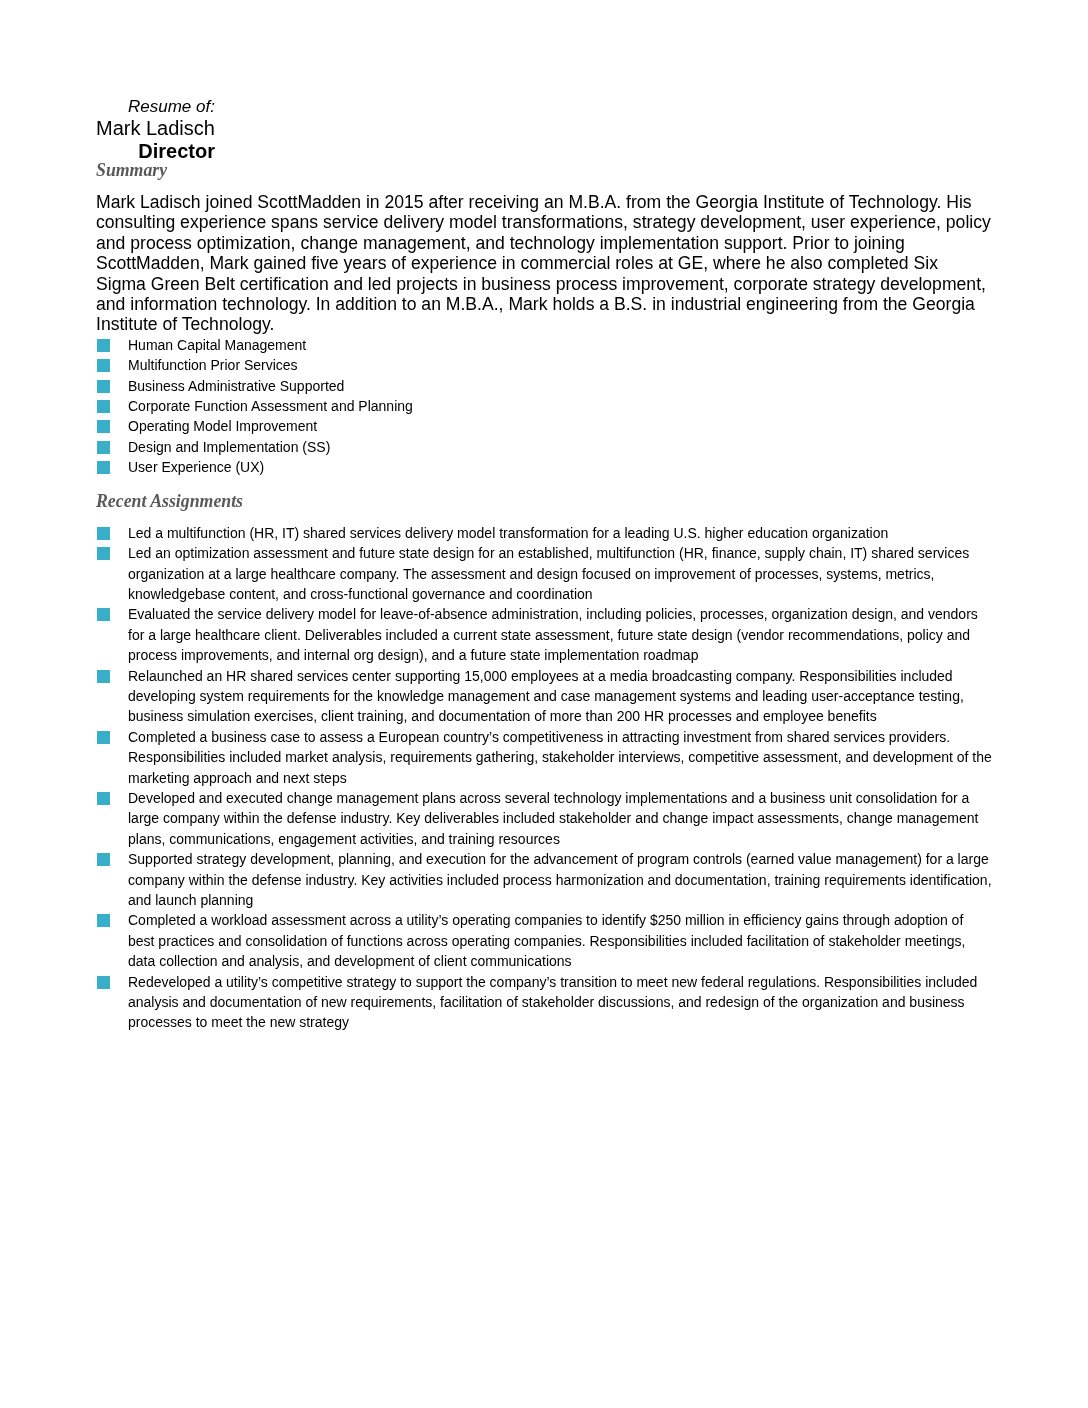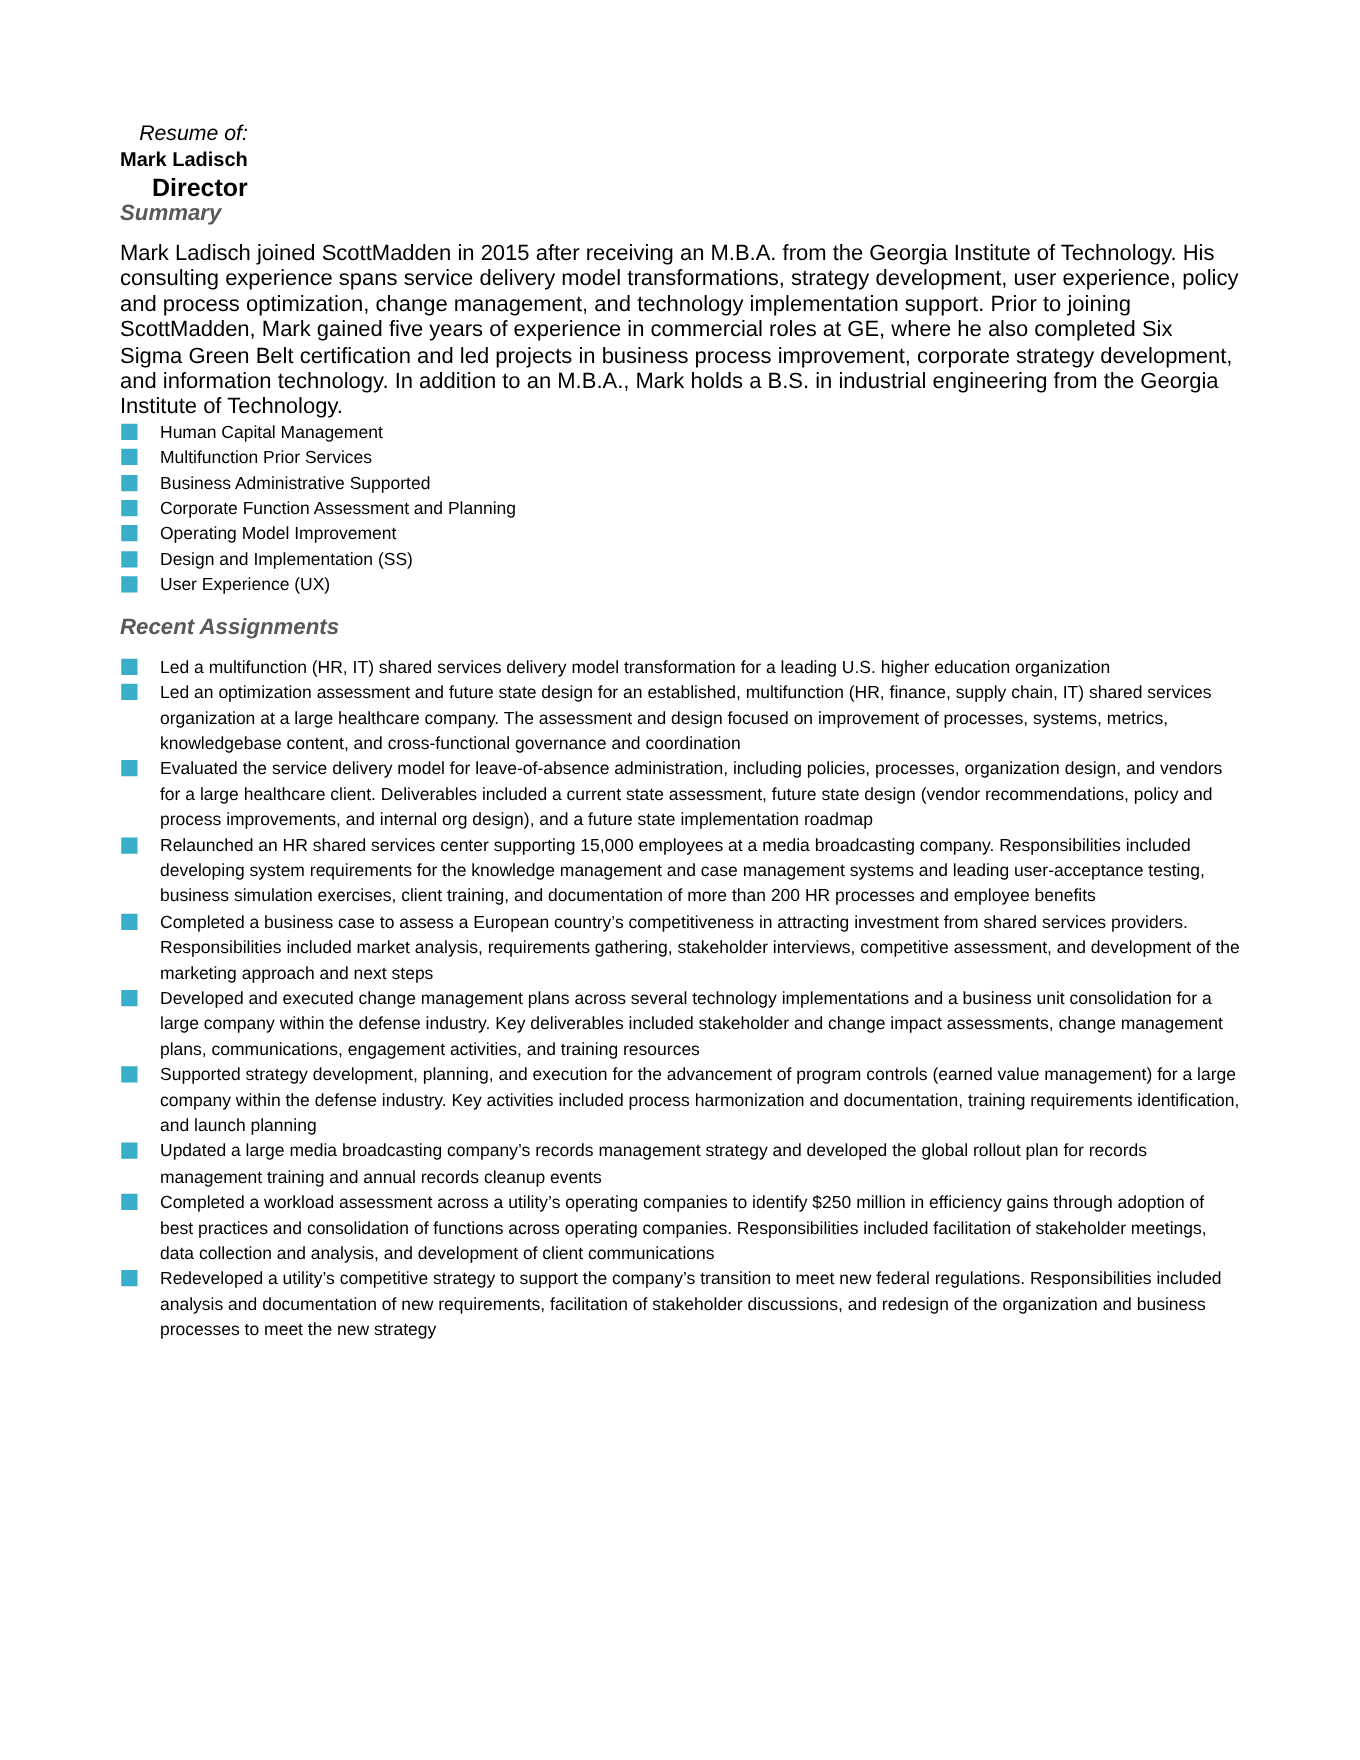--- a/index.html
+++ b/index.html
@@ -36,31 +36,32 @@
     display: block;
     font-size: 10px;
     letter-spacing: 1.6px;
     color: #6d6e71;
     text-align: right;
     width: 212px;
     margin-top: 2px;
   }
   .resume-of { text-align: right; padding-top: 6px; margin-top: 48px; }
   .resume-of .label { font-style: italic; font-size: 17px; line-height: 21px; }
-  .resume-of .name  { font-weight: bold; font-size: 16px; line-height: 23px; }
+  .resume-of .name  { font-weight: normal; font-size: 20px; line-height: 23px; }
   .resume-of .title { font-weight: bold; font-size: 20px; line-height: 23px; }
 
   
   .section-heading {
     font-size: 17.8px;
     font-weight: bold;
     font-style: italic;
     color: #595959;
     line-height: 20px;
     margin: 13px 0 12px 0;
+    font-family: Liberation Serif, serif;
   }
   .first-heading { margin-top: 16px; }
 
   .body-text {
     font-size: 17.6px;
     line-height: 20.4px;
     color: #000000;
   }
 
   ul.bullet-list { list-style: none; }
@@ -168,21 +169,20 @@
         <span>Developed and executed change management plans across several technology implementations and a business unit consolidation for a large company within the defense industry. Key deliverables included stakeholder and change impact assessments, change management plans, communications, engagement activities, and training resources</span>
       </li>
 
       <li>
         <span class="bullet"></span>
         <span>Supported strategy development, planning, and execution for the advancement of program controls (earned value management) for a large company within the defense industry. Key activities included process harmonization and documentation, training requirements identification, and launch planning</span>
       </li>
 
       <li>
         <span class="bullet"></span>
-        <span>Updated a large media broadcasting company’s records management strategy and developed the global rollout plan for records management training and annual records cleanup events</span>
       </li>
 
       <li>
         <span class="bullet"></span>
         <span>Completed a workload assessment across a utility’s operating companies to identify $250 million in efficiency gains through adoption of best practices and consolidation of functions across operating companies. Responsibilities included facilitation of stakeholder meetings, data collection and analysis, and development of client communications</span>
       </li>
 
       <li>
         <span class="bullet"></span>
         <span>Redeveloped a utility’s competitive strategy to support the company’s transition to meet new federal regulations. Responsibilities included analysis and documentation of new requirements, facilitation of stakeholder discussions, and redesign of the organization and business processes to meet the new strategy</span>

